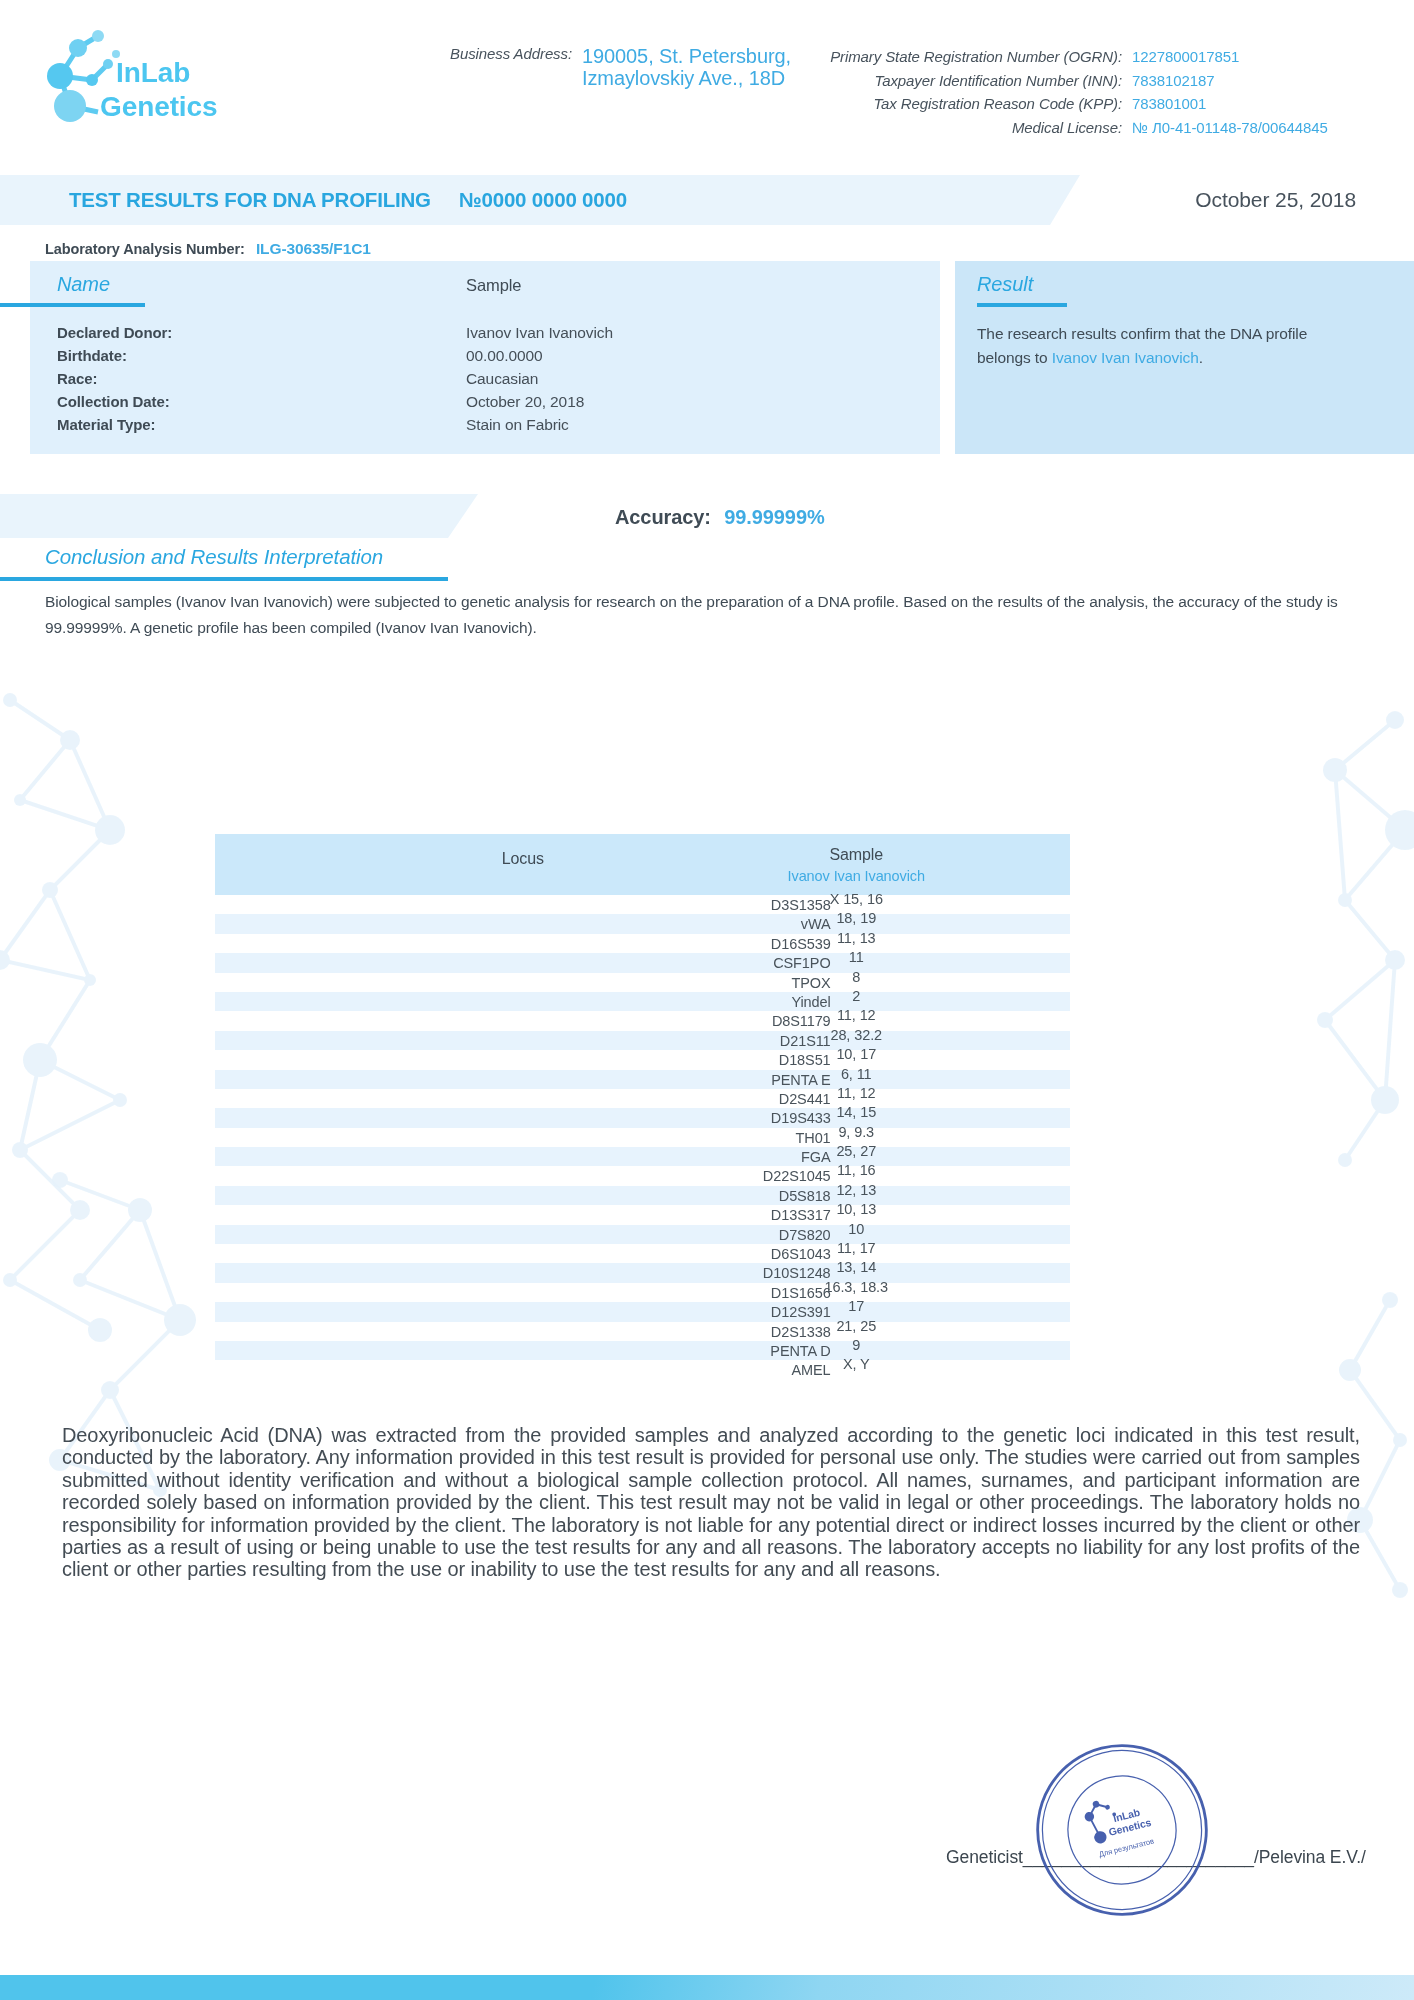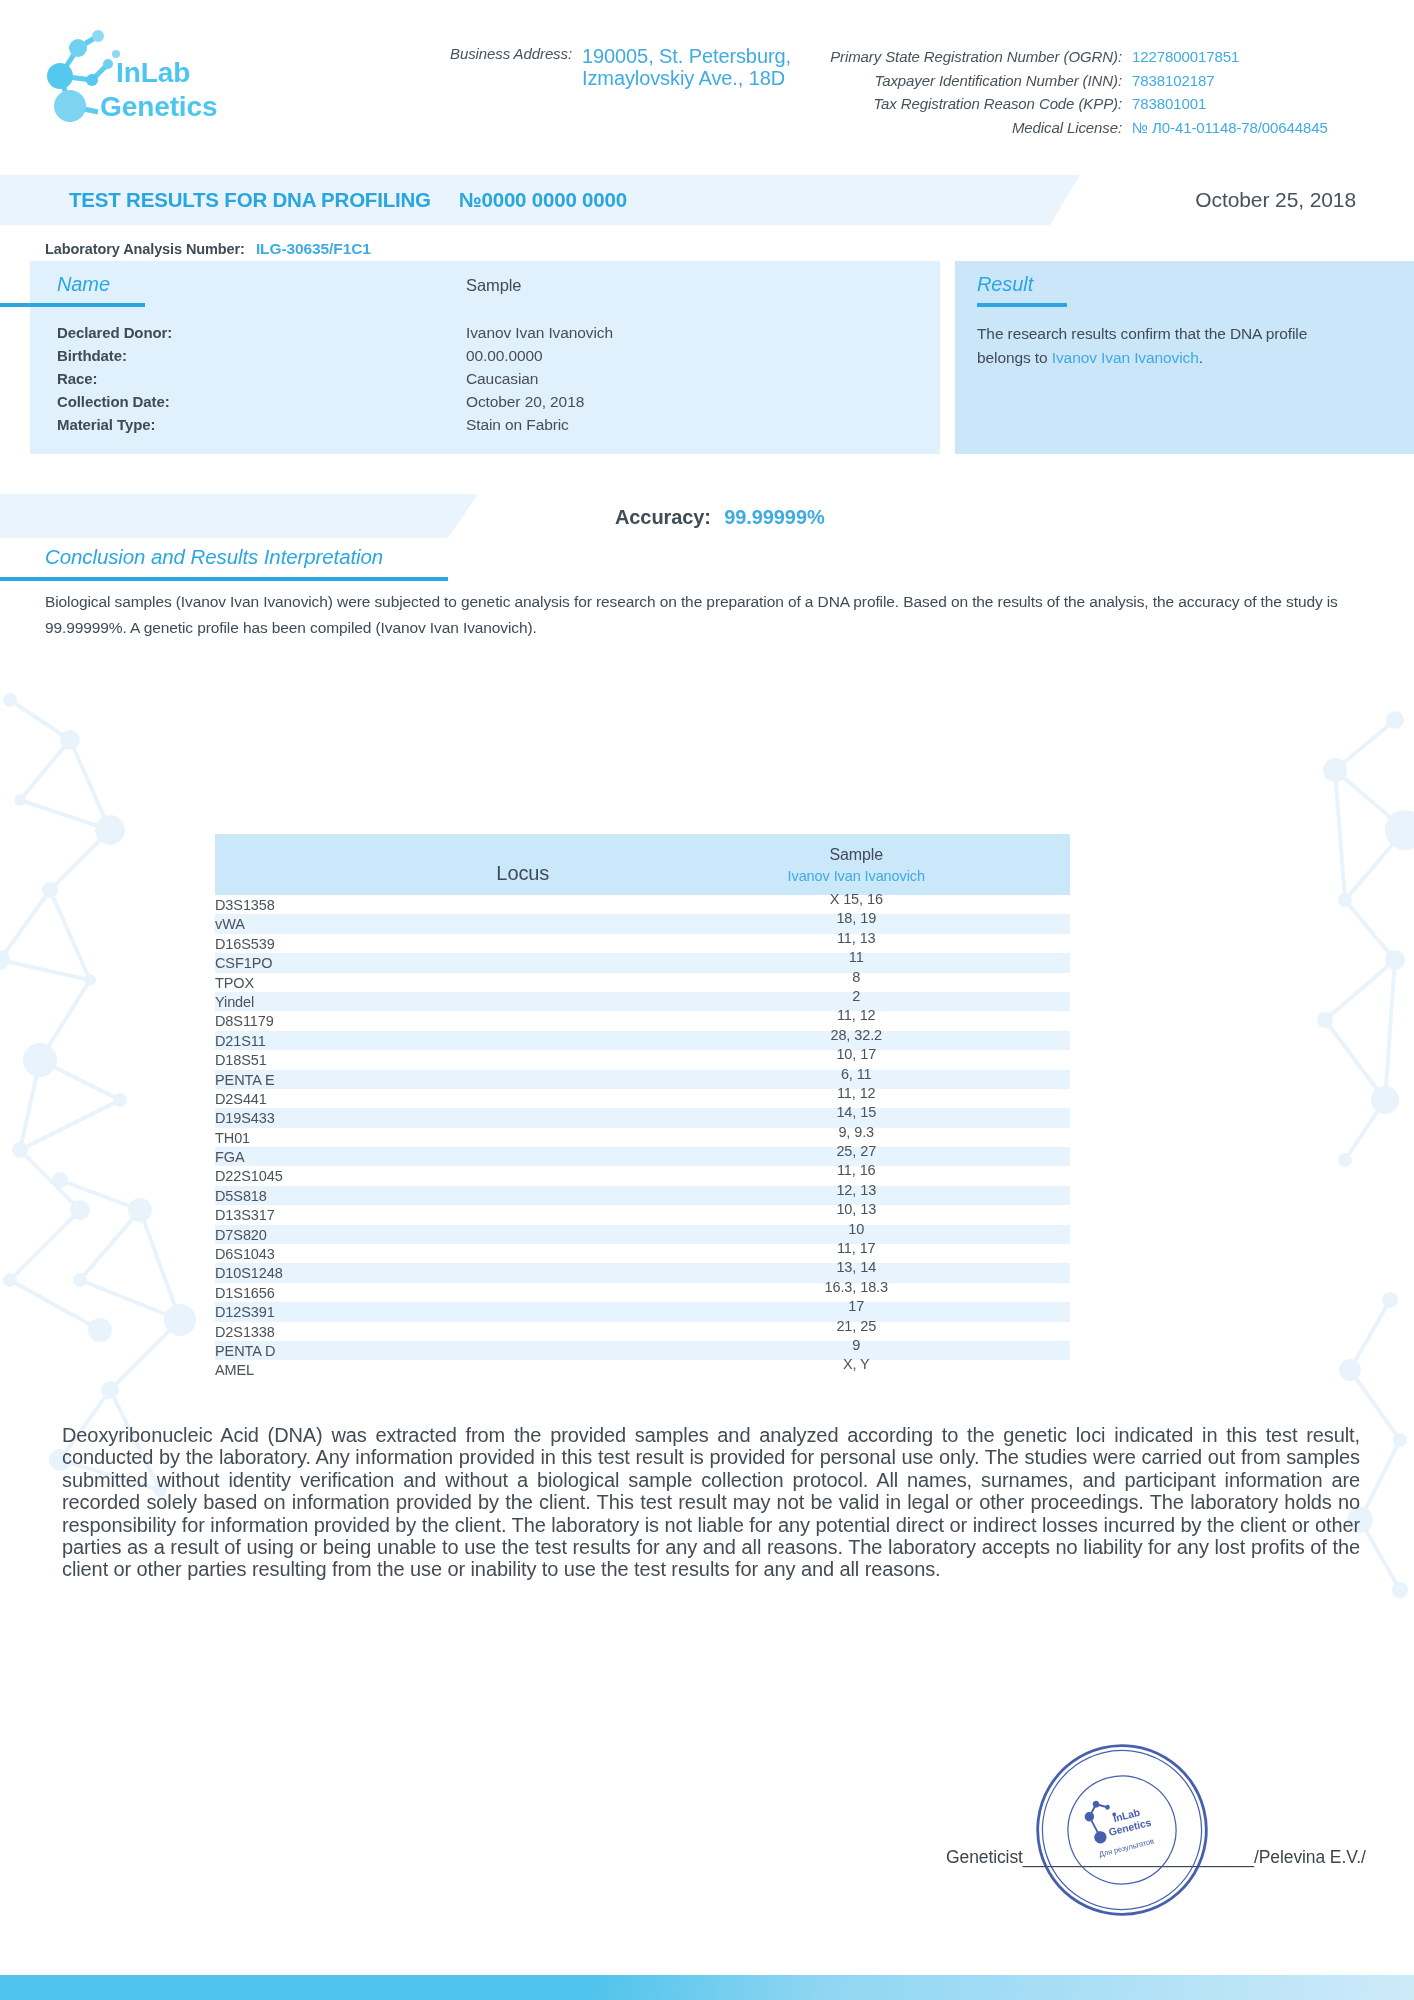--- a/index.html
+++ b/index.html
@@ -39,26 +39,26 @@
   .acc-line{left:615px;top:506px;font-size:20px;font-weight:bold;}
   
   .conc-heading{left:45px;top:545px;font-size:20.5px;}
   .conc-underline{left:0;top:577px;width:448px;height:4px;}
   .name-underline{left:0;top:303px;width:145px;height:4px;}
   .result-underline{left:977px;top:303px;width:90px;height:3.5px;}
   .conc-text{left:45px;top:589px;width:1318px;font-size:15.5px;line-height:26px;color:#3f4b55;}
   
   .locus-table{left:215px;top:834px;width:855px;}
   .thead{position:relative;height:61px;background:#cbe8fa;}
-  .th-locus{position:absolute;left:0;top:16px;width:72%;text-align:center;font-size:20px;color:#3f4b55;margin-top:12px;}
+  .th-locus{position:absolute;left:0;top:16px;width:72%;text-align:center;font-size:16px;color:#3f4b55;}
   .th-sample{position:absolute;left:50%;top:12px;width:50%;text-align:center;font-size:16px;color:#3f4b55;}
   .th-name{position:absolute;left:50%;top:34px;width:50%;text-align:center;font-size:14.5px;color:#3fabe3;}
   .trow{position:relative;height:19.4px;}
   .trow.stripe{background:#e7f3fd;}
-  .t-locus{position:absolute;left:0;top:2px;width:72%;text-align:left;font-size:14.5px;color:#49535b;}
+  .t-locus{position:absolute;left:0;top:2px;width:72%;text-align:right;font-size:14.5px;color:#49535b;}
   .t-val{position:absolute;left:50%;top:-4px;width:50%;text-align:center;font-size:14.5px;color:#49535b;}
   
   .disclaimer{left:62px;top:1424px;width:1298px;font-size:20px;line-height:22.4px;
     text-align:justify;color:#434c54;}
   
   .signature{left:946px;top:1847px;font-size:17.5px;color:#3c464f;white-space:nowrap;z-index:1;}
   .stampwrap{left:1032px;top:1740px;z-index:2;opacity:.93;}
   
   .footer-bar{left:0;bottom:0;width:1414px;height:25px;
     background:linear-gradient(100deg,#50c4ec 0%,#50c4ec 42%,#8fd6f2 58%,#cdeaf9 100%);}

